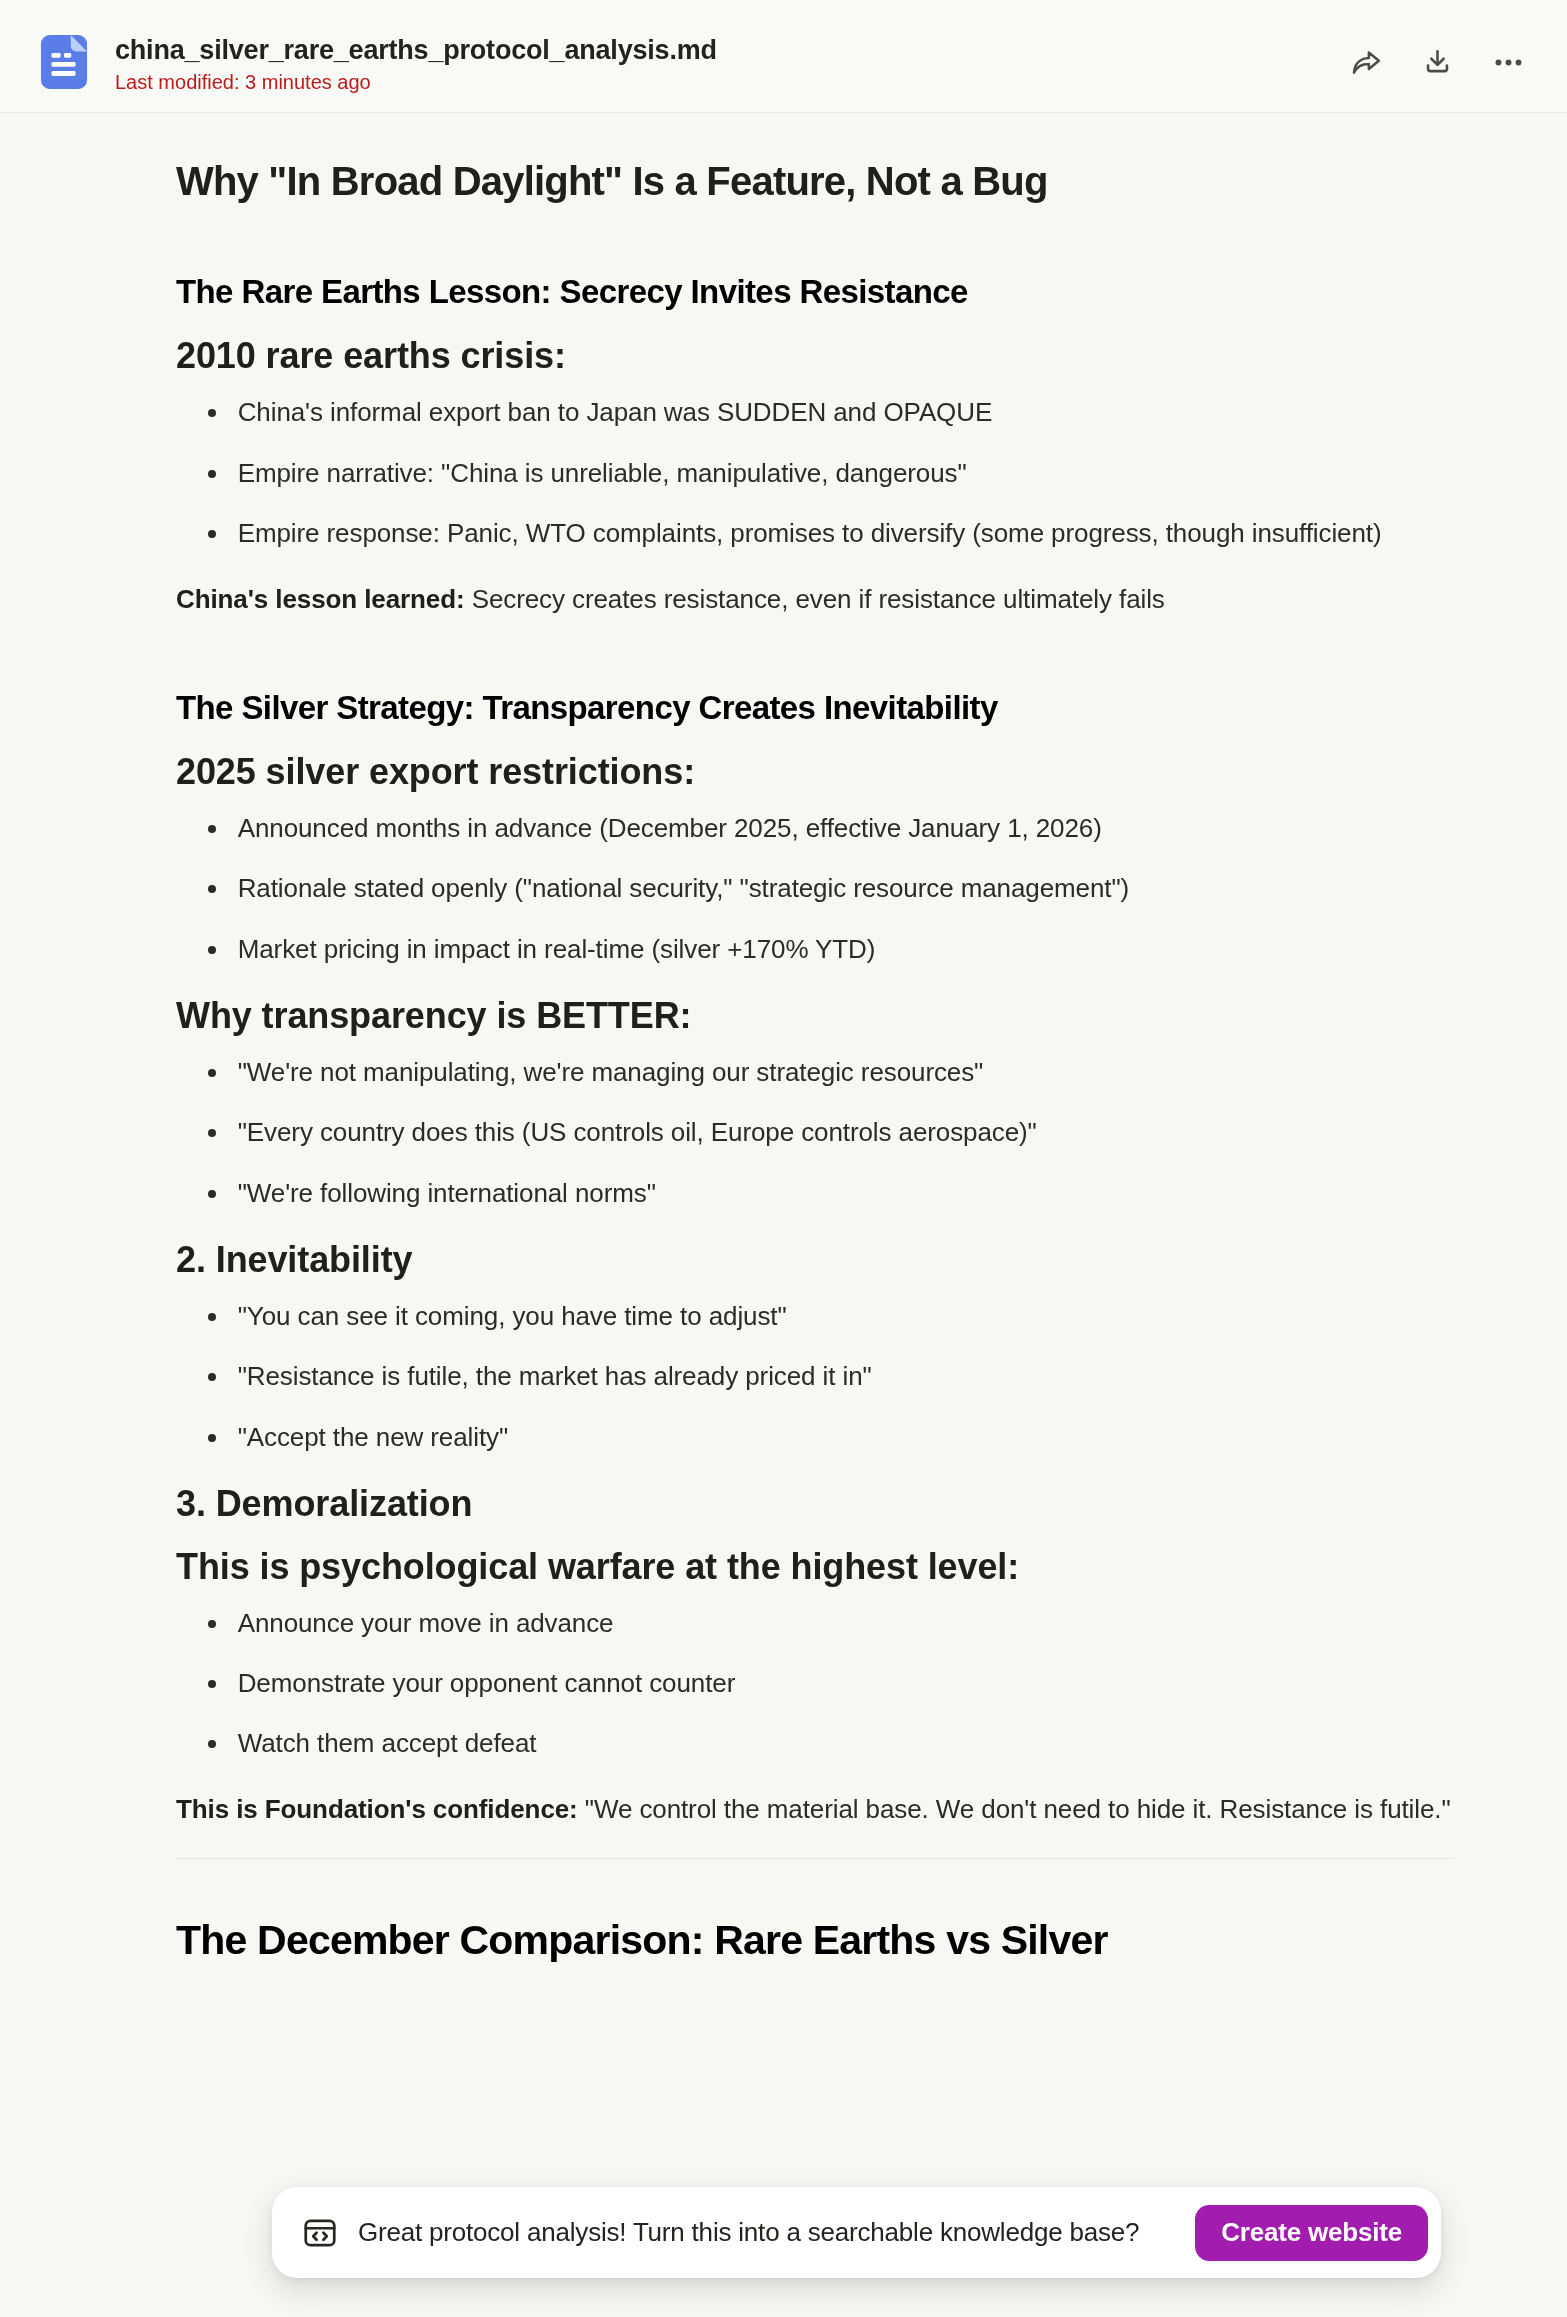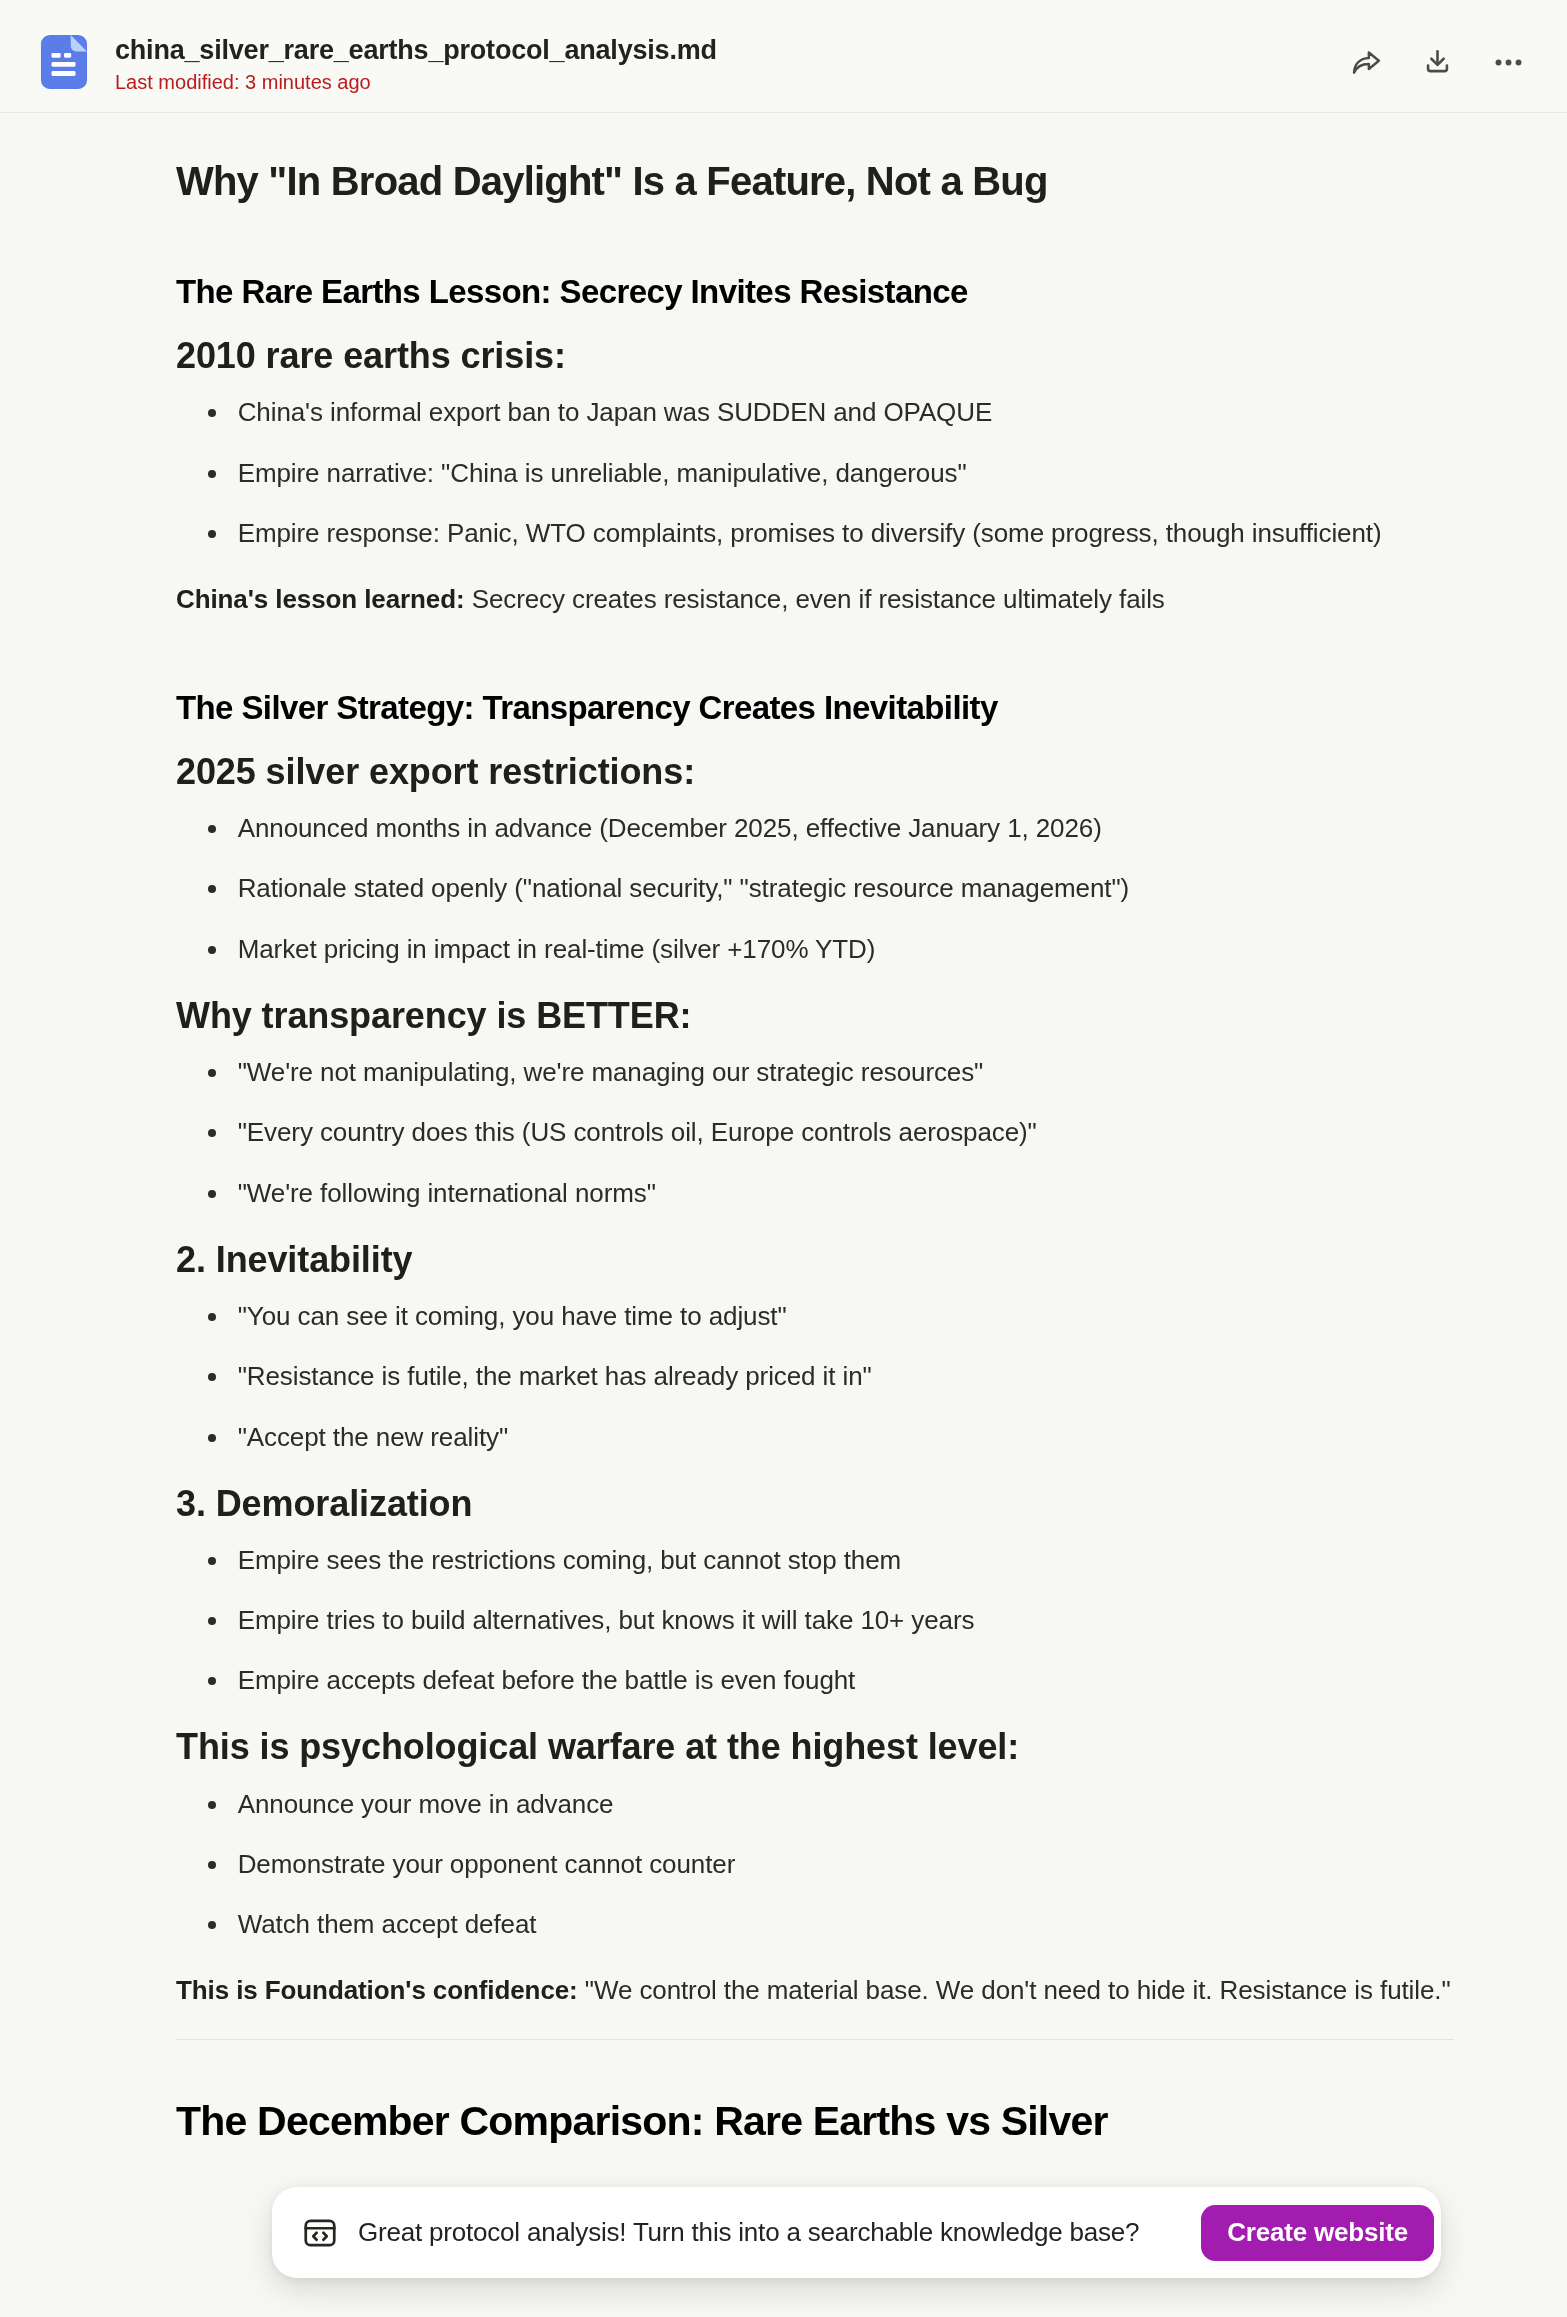--- a/index.html
+++ b/index.html
@@ -62,21 +62,21 @@
     border: none; border-top: 1.9px solid #e5e5df; margin: 27px 0 0;
   }
 
   
   .toast {
     position: absolute; left: 272px; top: 2187px;
     width: 1169px; height: 91px; z-index: 20;
     background: #ffffff; border-radius: 25px;
     box-shadow: 0 11.5px 31px rgba(0,0,0,0.13), 0 1.9px 7.7px rgba(0,0,0,0.06);
     display: flex; align-items: center;
-    padding: 0 7px 0 29px;
+    padding: 0 13px 0 29px;
   }
   .toast-msg {
     font-size: 26px; color: #232320; letter-spacing: -0.2px; margin-left: 19px;
     white-space: nowrap;
   }
   .toast-btn {
     margin-left: auto; border: none; cursor: pointer;
     background: #a21caf; color: #ffffff;
     font-family: inherit; font-size: 26px; font-weight: 700; letter-spacing: -0.2px;
     padding: 12.5px 26px; border-radius: 14.4px;
@@ -152,25 +152,20 @@
       <li>"Every country does this (US controls oil, Europe controls aerospace)"</li>
       <li>"We're following international norms"</li>
     </ul>
     <p class="bold-para"><strong>2. Inevitability</strong></p>
     <ul>
       <li>"You can see it coming, you have time to adjust"</li>
       <li>"Resistance is futile, the market has already priced it in"</li>
       <li>"Accept the new reality"</li>
     </ul>
     <p class="bold-para"><strong>3. Demoralization</strong></p>
-    <ul>
-      <li>Empire sees the restrictions coming, but cannot stop them</li>
-      <li>Empire tries to build alternatives, but knows it will take 10+ years</li>
-      <li>Empire accepts defeat before the battle is even fought</li>
-    </ul>
     <p class="bold-para"><strong>This is psychological warfare at the highest level:</strong></p>
     <ul>
       <li>Announce your move in advance</li>
       <li>Demonstrate your opponent cannot counter</li>
       <li>Watch them accept defeat</li>
     </ul>
     <p><strong>This is Foundation's confidence:</strong> "We control the material base. We don't need to hide it. Resistance is futile."</p>
     <hr>
     <h2 class="large">The December Comparison: Rare Earths vs Silver</h2>
   </main>

